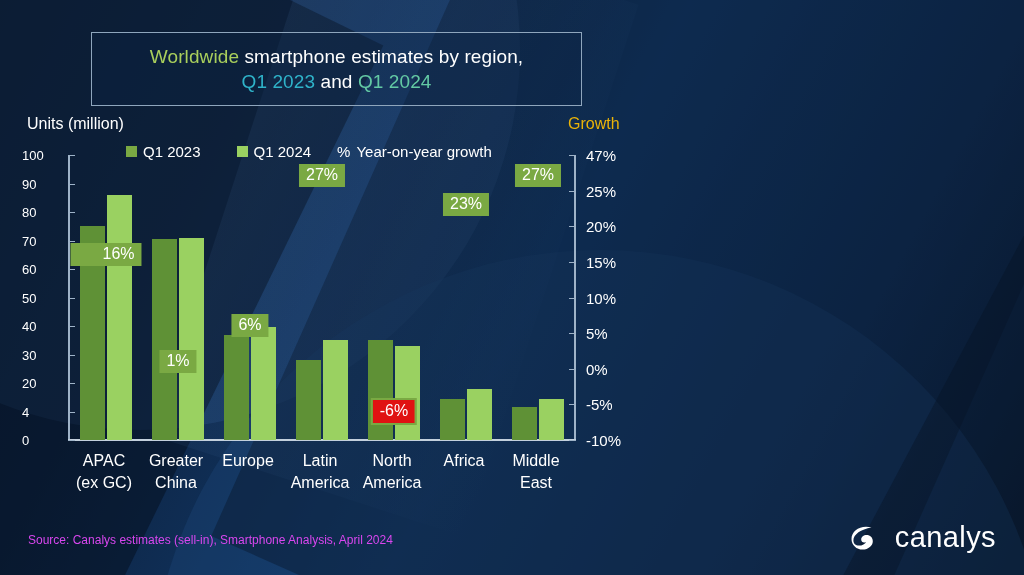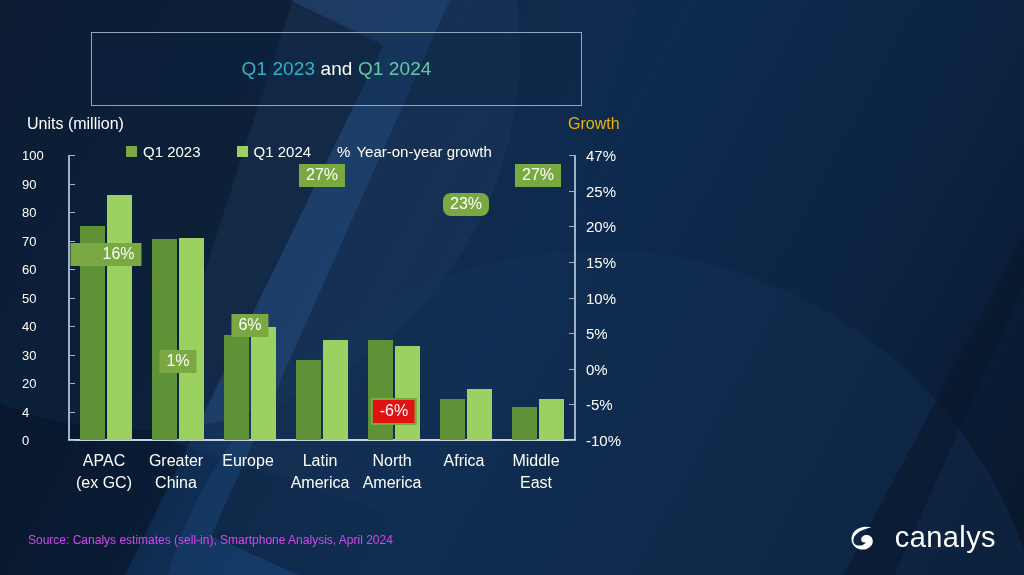--- a/index.html
+++ b/index.html
@@ -209,20 +209,23 @@
     <div class="bg-base"></div>
     <div class="bg-sweep1"></div>
     <div class="bg-sweep2"></div>
     <div class="bg-diag"></div>
     <div class="bg-diag2"></div>
     <div class="bg-diag3"></div>
     <div class="bg-sheen"></div>
   </div>
 
   <div id="title-box">
+    <div class="title-line">
+      <span class="t-green">Worldwide</span><span class="t-white">&nbsp;</span><span class="t-white">smartphone estimates by region,</span>
+    </div>
     <div class="title-line">
       <span class="t-teal">Q1 2023</span><span class="t-white">&nbsp;</span><span class="t-white">and</span><span class="t-white">&nbsp;</span><span class="t-lgreen">Q1 2024</span>
     </div>
   </div>
 
   <div id="units-label">Units (million)</div>
   <div id="growth-label">Growth</div>
 
   <div id="legend">
     <div class="legend-item">
@@ -359,15 +362,15 @@
     <div style="position: absolute; left: 569px; top: 297.5px; width: 7px; height: 1px; background: rgb(159, 179, 200);"></div>
     <div style="position: absolute; left: 569px; top: 261.875px; width: 7px; height: 1px; background: rgb(159, 179, 200);"></div>
     <div style="position: absolute; left: 569px; top: 226.25px; width: 7px; height: 1px; background: rgb(159, 179, 200);"></div>
     <div style="position: absolute; left: 569px; top: 190.625px; width: 7px; height: 1px; background: rgb(159, 179, 200);"></div>
     <div style="position: absolute; left: 569px; top: 155px; width: 7px; height: 1px; background: rgb(159, 179, 200);"></div>
     <div class="badge badge-pos" style="left: 106px; top: 242.75px; padding-left: 32px;">16%</div>
     <div class="badge badge-pos" style="left: 178px; top: 349.625px;">1%</div>
     <div class="badge badge-pos" style="left: 250px; top: 314px;">6%</div>
     <div class="badge badge-pos" style="left: 322px; top: 164.375px;">27%</div>
     <div class="badge badge-neg" style="left: 394px; top: 399.5px;">-6%</div>
-    <div class="badge badge-pos" style="left: 466px; top: 192.875px; border-radius: 8px;">23%</div>
+    <div class="badge badge-pos" style="left: 466px; top: 192.875px;">23%</div>
     <div class="badge badge-pos" style="left: 538px; top: 164.375px;">27%</div>
   </div>
 
 </body></html>

